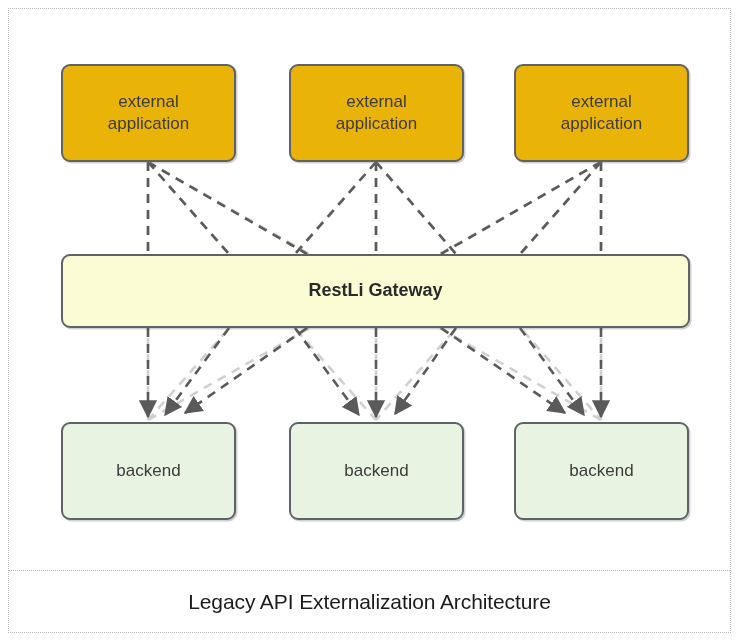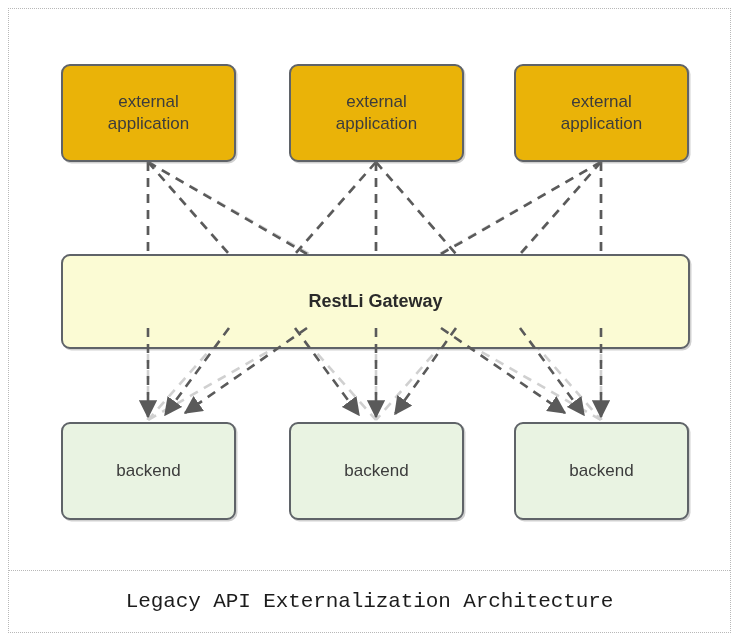--- a/index.html
+++ b/index.html
@@ -23,21 +23,21 @@
   .divider{
     position:absolute;left:0;top:561px;
     width:721px;height:0;
     border-top:1px dotted #b8b8b8;
   }
   .caption{
     position:absolute;left:0;top:562px;
     width:721px;height:61px;
     display:flex;align-items:center;justify-content:center;
     font-size:21px;color:#1c1c1c;
-    font-family:Liberation Mono, monospace;
+    font-family:Liberation Sans, sans-serif;
     letter-spacing:-0.1px;
   }
 
   svg.wires{position:absolute;left:0;top:0;width:721px;height:561px;}
 
   .node{
     position:absolute;
     box-sizing:border-box;
     border:2.5px solid #5f6368;
     border-radius:9px;
@@ -53,21 +53,21 @@
     width:175px;height:98px;
   }
   .backend{
     background:#e9f3e2;
     font-size:17px;color:#3c3c3c;
     width:175px;height:98px;
   }
   .gateway{
     background:#fbfbd4;
     font-size:18px;font-weight:bold;color:#2a2a2a;
-    left:52px;top:245px;width:629px;height:95px;
+    left:52px;top:245px;width:629px;height:74px;
   }
   .app1,.be1{left:52px;}
   .app2,.be2{left:280px;}
   .app3,.be3{left:505px;}
   .app1,.app2,.app3{top:55px;}
   .be1,.be2,.be3{top:413px;}
 </style>
 </head>
 <body>
 

